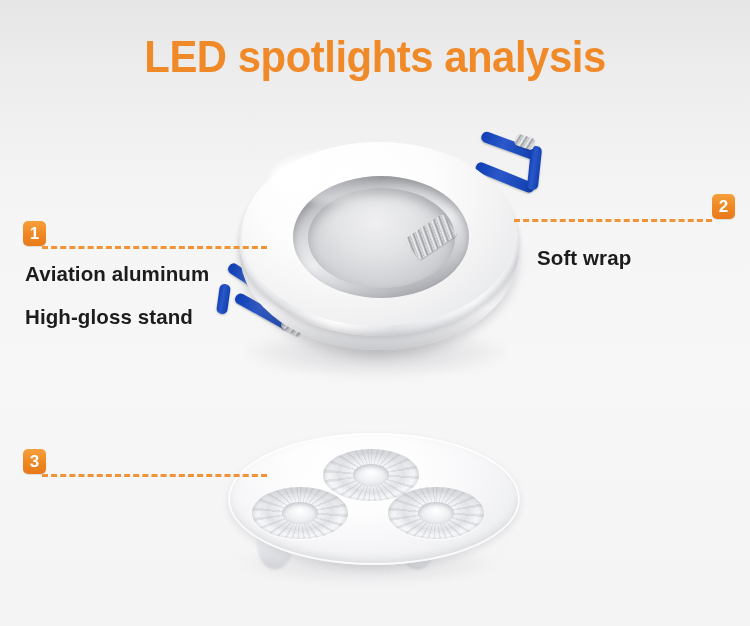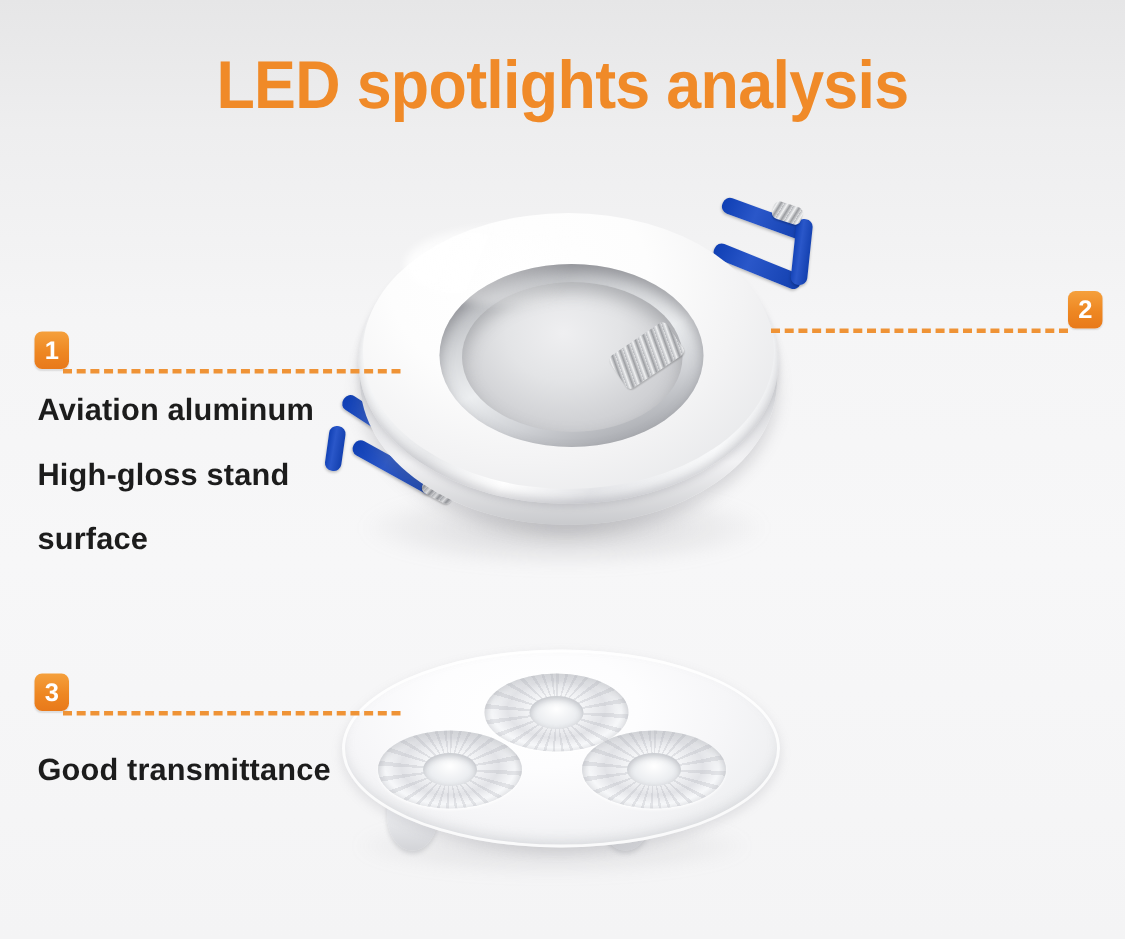--- a/index.html
+++ b/index.html
@@ -197,27 +197,26 @@
       <div class="cupFlutes"></div>
       <div class="cupCore" style="left:30px;top:15px;width:36px;height:22px;"></div>
     </div>
   </div>
 
   <div class="badge" style="left:23px;top:221px;">1</div>
   <div class="dash" style="left:42px;top:246px;width:225px;"></div>
   <div class="calloutText" style="left:25px;top:252px;">
     <div>Aviation aluminum</div>
     <div>High-gloss stand</div>
-    <div>surface</div>
   </div>
 
   <div class="badge" style="left:712px;top:194px;">2</div>
   <div class="dash" style="left:514px;top:219px;width:198px;"></div>
   <div class="calloutText" style="left:537px;top:236px;">
+    <div>Soft wrap</div>
   </div>
 
   <div class="badge" style="left:23px;top:449px;">3</div>
   <div class="dash" style="left:42px;top:474px;width:225px;"></div>
   <div class="calloutText" style="left:25px;top:492px;">
-    <div>Good transmittance</div>
   </div>
 
 </div>
 
 </body></html>

